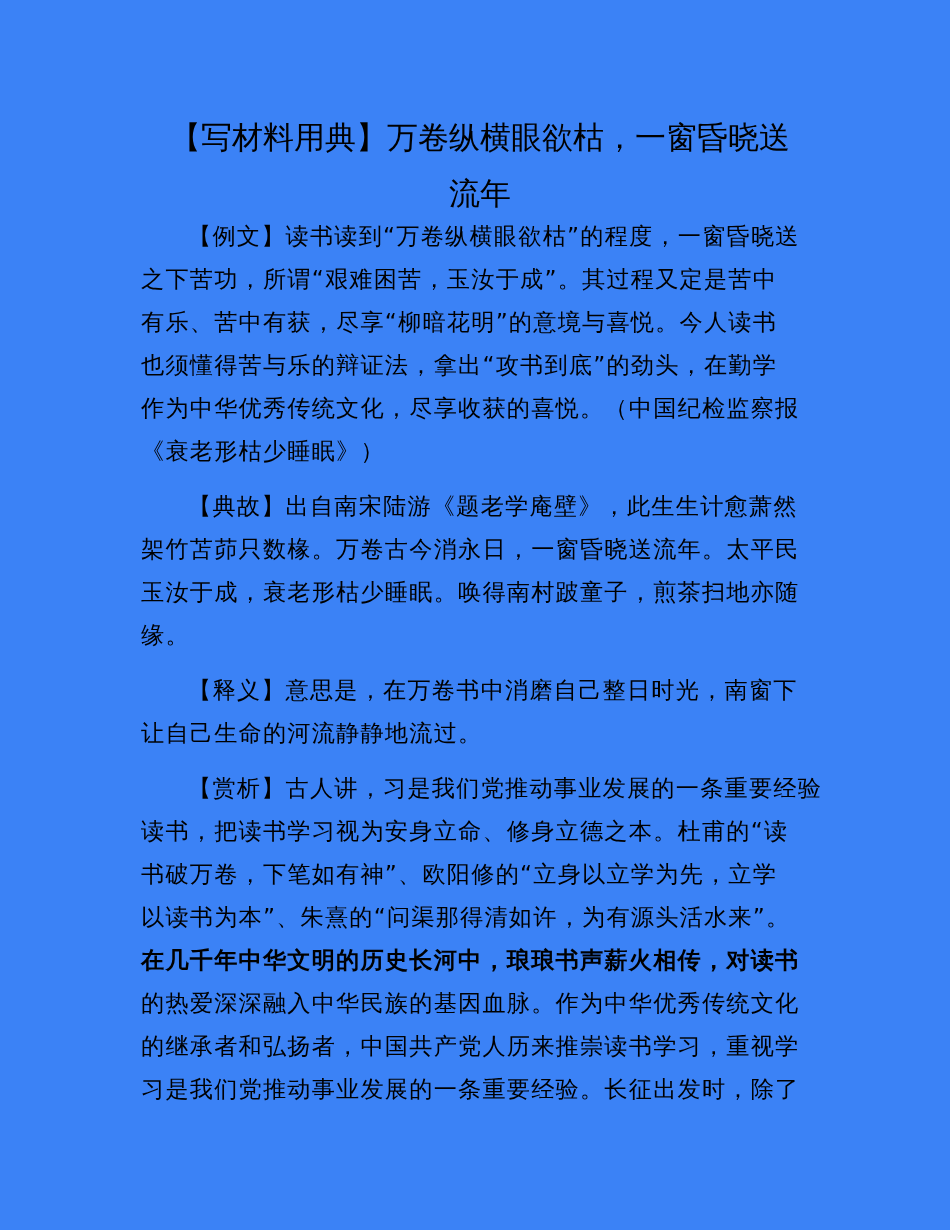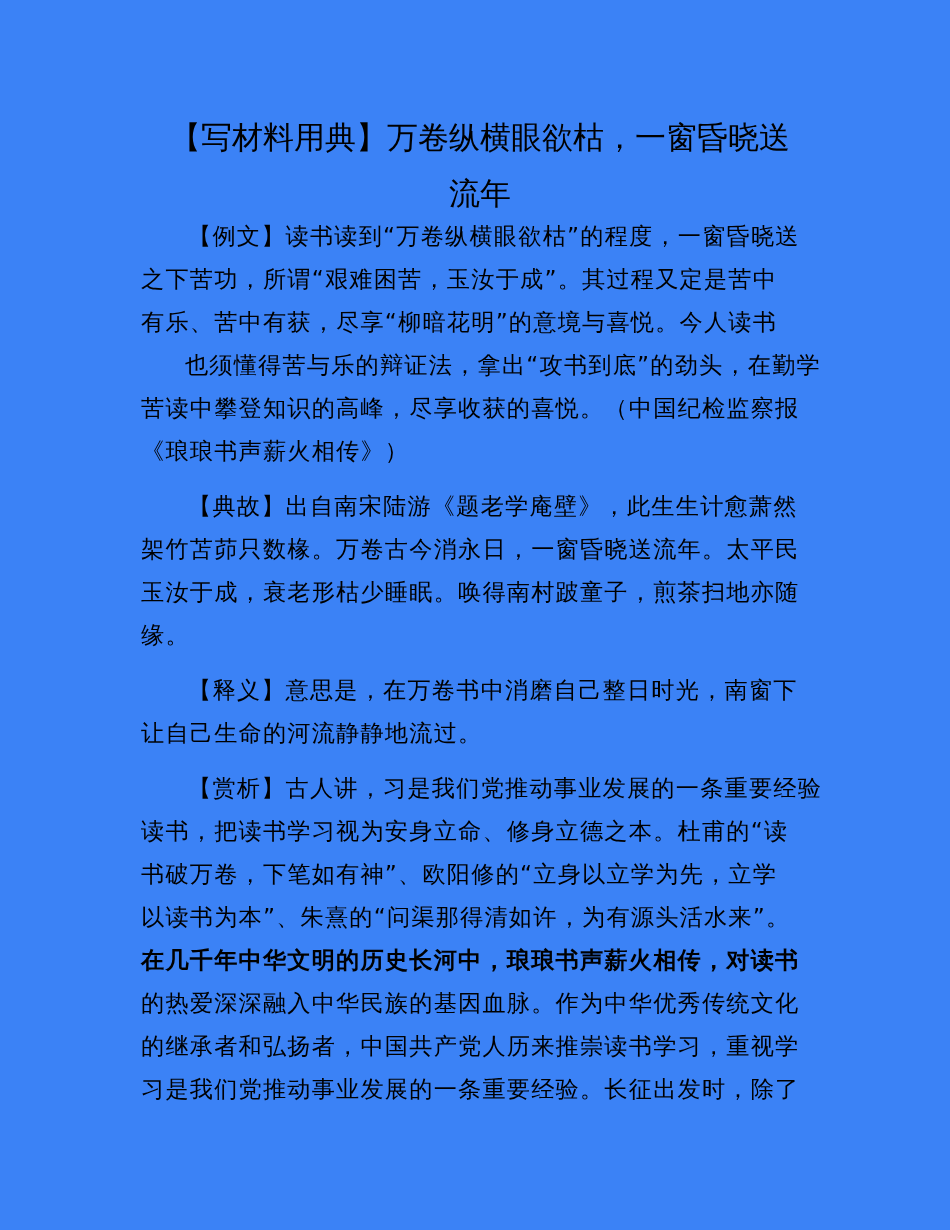--- a/index.html
+++ b/index.html
@@ -53,23 +53,23 @@
 
   <div class="title" style="top:114px;">
     <div class="t1">【写材料用典】万卷纵横眼欲枯，一窗昏晓送</div>
     <div class="t2">流年</div>
   </div>
 
   <div>
     <div class="line indent" style="top:221px;">【例文】读书读到“万卷纵横眼欲枯”的程度，一窗昏晓送</div>
     <div class="line" style="top:264px;">之下苦功，所谓“艰难困苦，玉汝于成”。其过程又定是苦中</div>
     <div class="line" style="top:307px;">有乐、苦中有获，尽享“柳暗花明”的意境与喜悦。今人读书</div>
-    <div class="line" style="top:350px;text-align:right;">也须懂得苦与乐的辩证法，拿出“攻书到底”的劲头，在勤学</div>
-    <div class="line" style="top:393px;">苦读中攀登知识的高峰，尽享收获的喜悦。（中国纪检监察报</div>
-    <div class="line" style="top:436px;">《琅琅书声薪火相传》）</div>
+    <div class="line" style="top:350px;">也须懂得苦与乐的辩证法，拿出“攻书到底”的劲头，在勤学</div>
+    <div class="line" style="top:393px;">作为中华优秀传统文化，尽享收获的喜悦。（中国纪检监察报</div>
+    <div class="line" style="top:436px;">《衰老形枯少睡眠》）</div>
   </div>
 
   <div>
     <div class="line indent" style="top:491px;">【典故】出自南宋陆游《题老学庵壁》，此生生计愈萧然</div>
     <div class="line" style="top:534px;">架竹苫茆只数椽。万卷古今消永日，一窗昏晓送流年。太平民</div>
     <div class="line" style="top:577px;">玉汝于成，衰老形枯少睡眠。唤得南村跛童子，煎茶扫地亦随</div>
     <div class="line" style="top:620px;">缘。</div>
   </div>
 
   <div>

